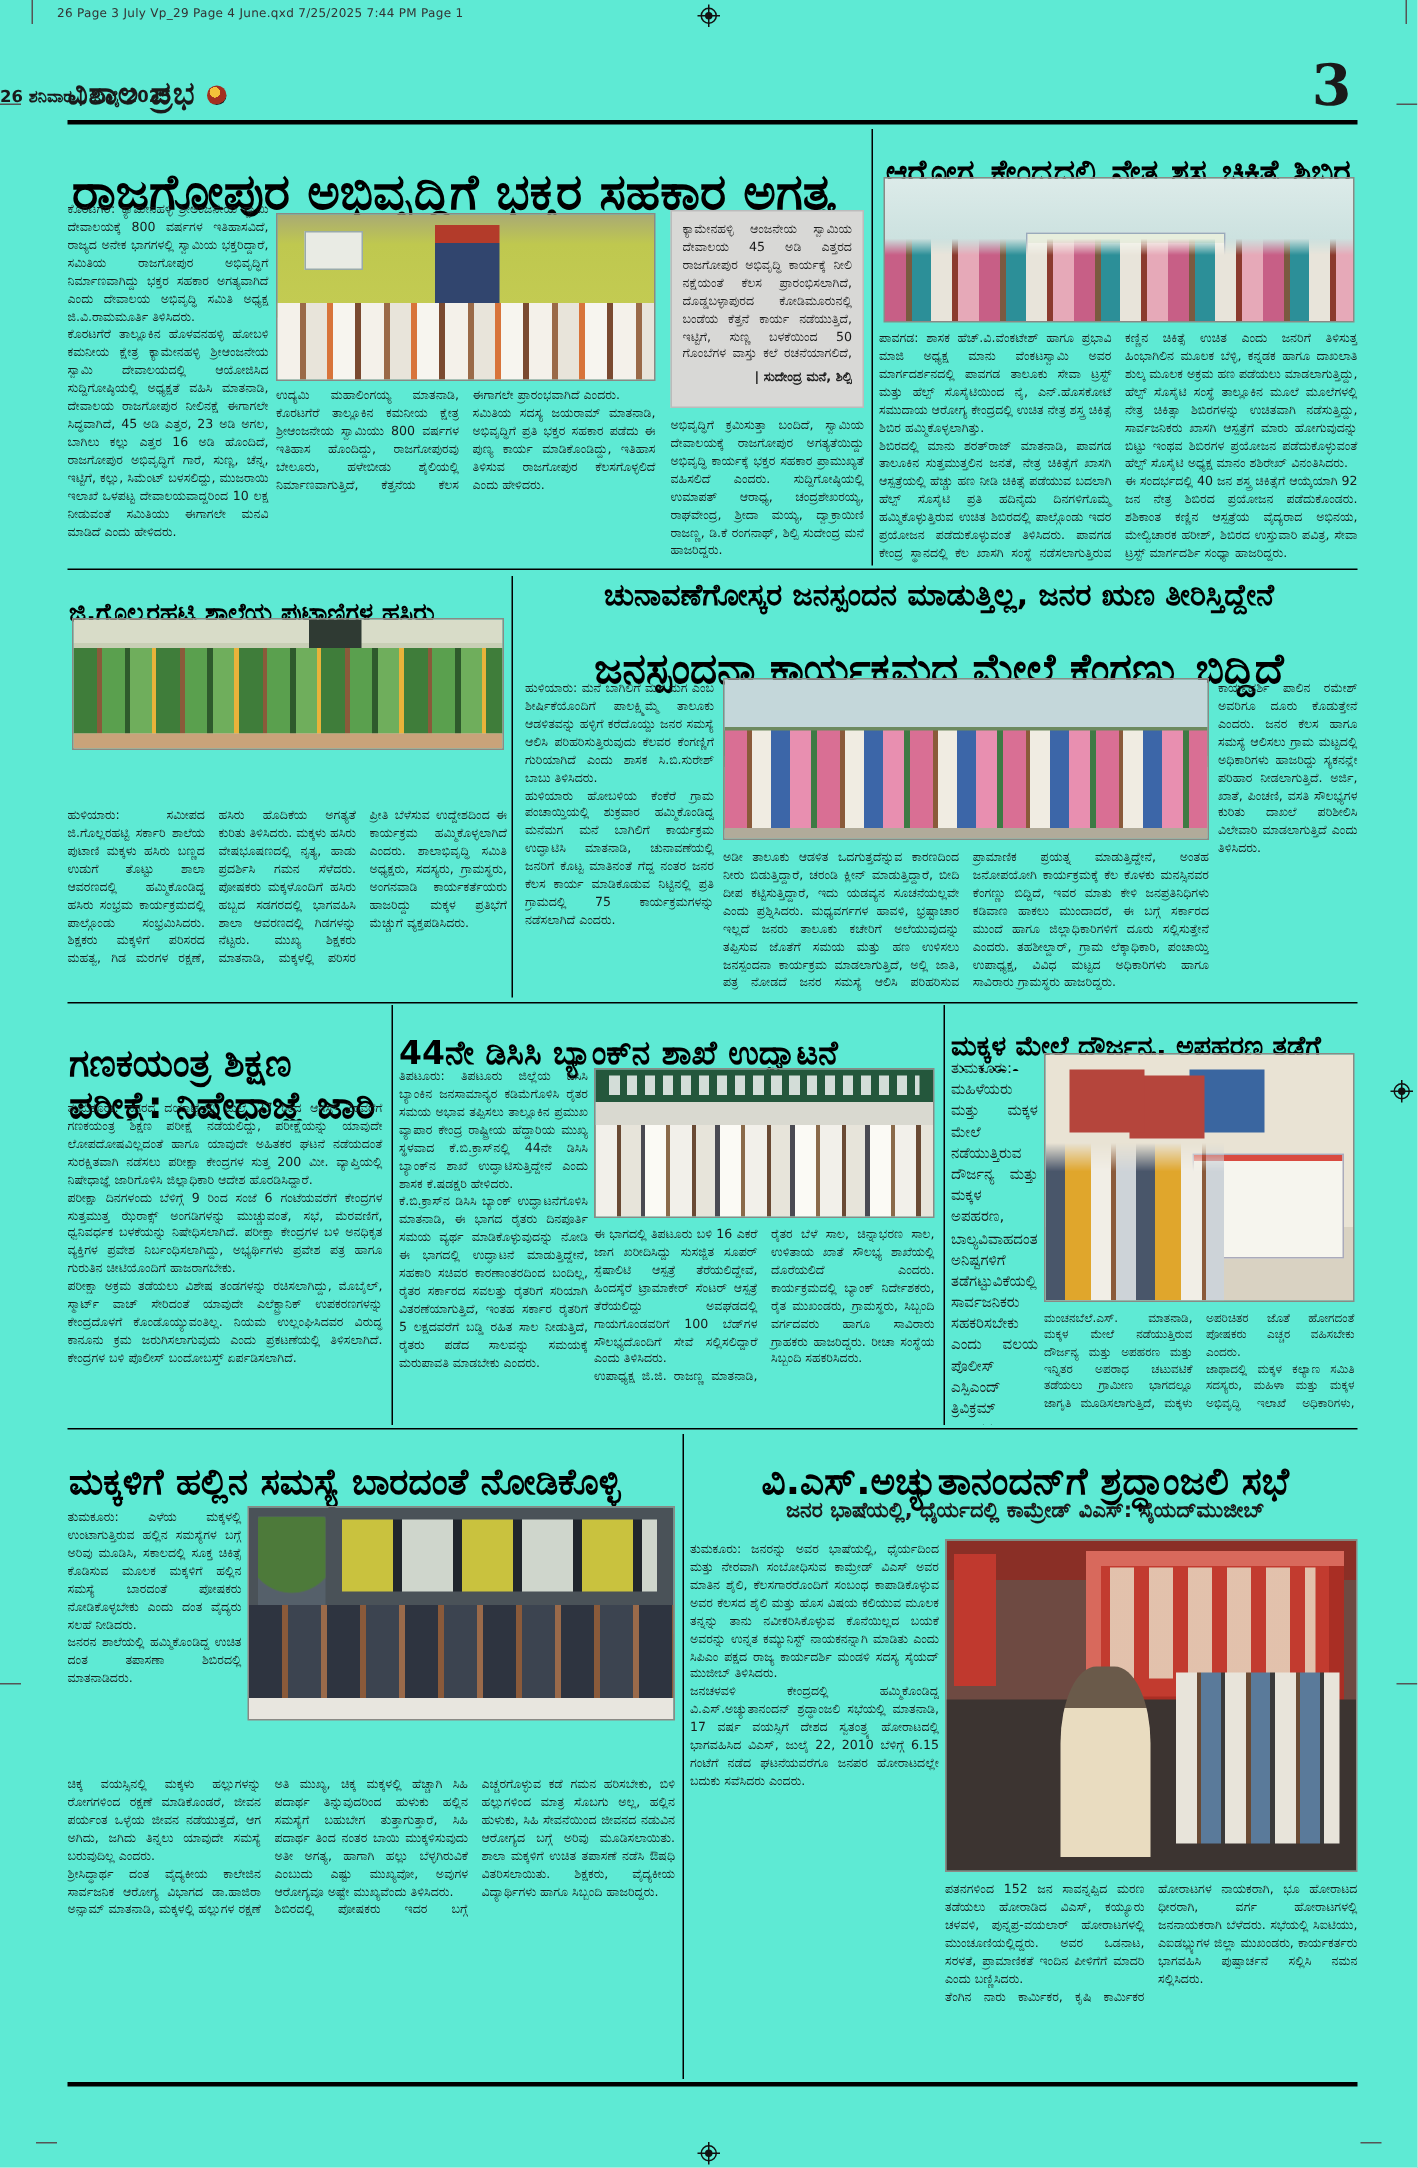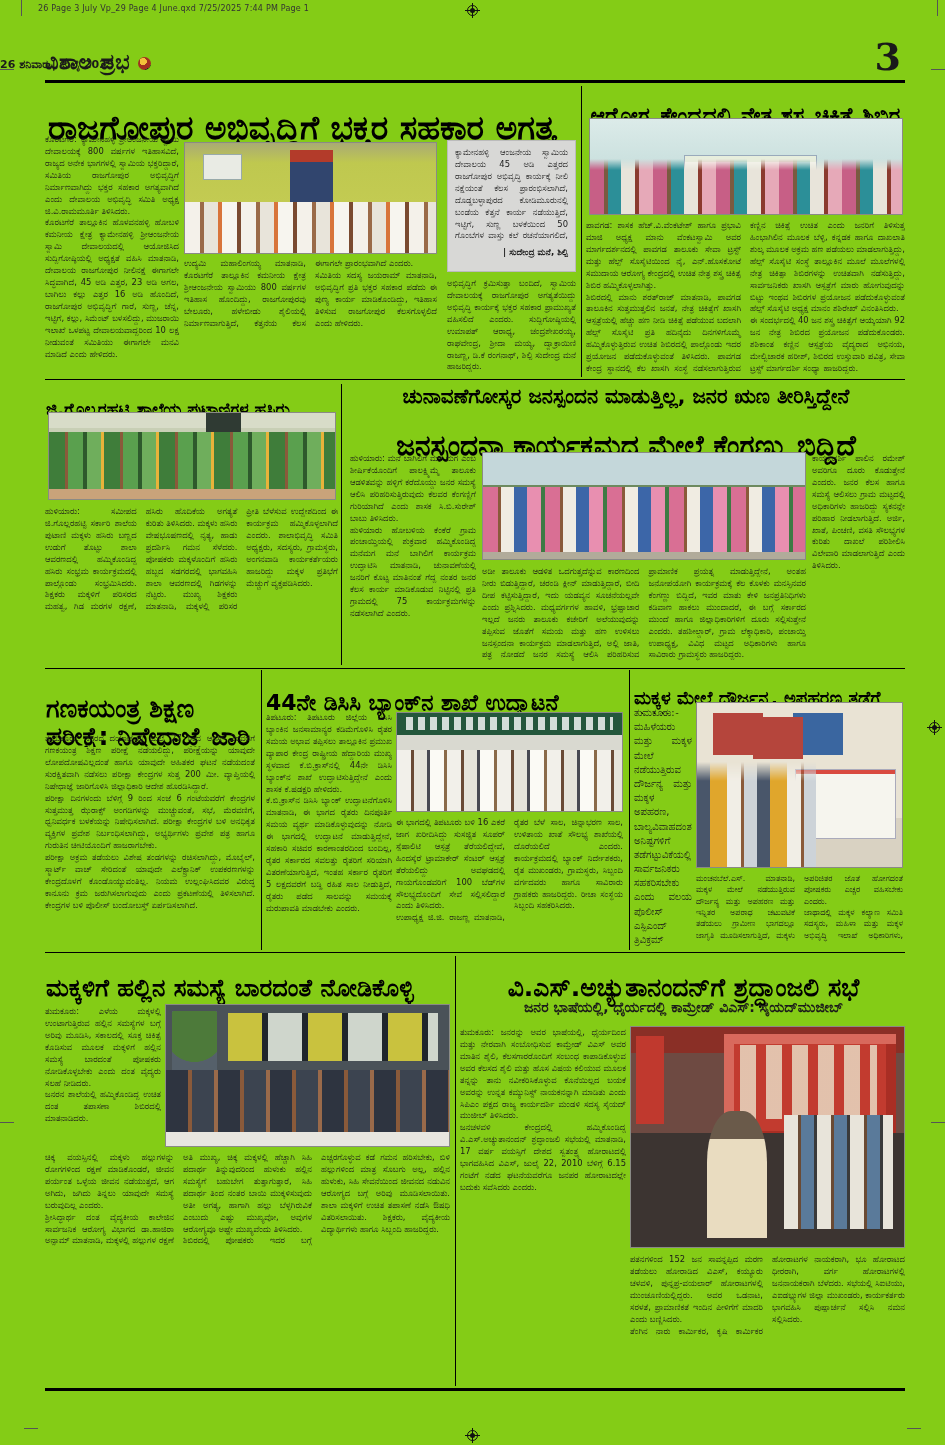--- a/index.html
+++ b/index.html
@@ -1,16 +1,16 @@
 <!DOCTYPE html>
 <html><head>
 <meta charset="utf-8">
 <style>
   html,body{margin:0;padding:0;background:#e8e8e6;}
-  .sheet{position:relative;width:945px;height:1445px;margin:0 auto;background:#84cc16;
+  .sheet{position:relative;width:945px;height:1445px;margin:0 auto;background:#5eead4;
          font-family:"DejaVu Sans",sans-serif;color:#1a1a1a;overflow:hidden;}
   .abs{position:absolute;}
   
   .slug{left:38px;top:4px;font-size:8px;color:#333;letter-spacing:.2px;white-space:nowrap;}
   .tickv{width:1px;background:#555;}
   .dash{height:1px;background:#555;}
   .reg{width:15px;height:15px;}
   .reg .c{position:absolute;left:2px;top:2px;width:9px;height:9px;border:1px solid #111;border-radius:50%;}
   .reg .h{position:absolute;left:0;top:7px;width:15px;height:1px;background:#111;}
   .reg .v{position:absolute;left:7px;top:0;width:1px;height:15px;background:#111;}
@@ -20,21 +20,21 @@
   .mast-logo{display:inline-block;width:13px;height:13px;border-radius:50%;vertical-align:-1px;
              background:radial-gradient(circle at 40% 35%,#f3c23a 0 30%,#a33020 31% 70%,#222 71%);}
   .mast-date{left:0;right:0;top:58px;text-align:left;font-size:11px;font-weight:bold;}
   .mast-page{right:44px;top:34px;font-size:38px;font-weight:bold;font-family:"DejaVu Serif",serif;}
   .rule{background:#000;}
   
   .hl{font-weight:bold;color:#000;line-height:1.12;overflow:hidden;}
   .ctr{text-align:center;}
   .bt{font-size:8.4px;line-height:1.42;text-align:justify;overflow:hidden;white-space:pre-line;}
   .cols2{column-count:2;column-gap:9px;}
-  .cols3{column-count:3;column-gap:9px;}
+  .cols3{column-count:3;column-gap:9px;margin-top:32px;}
   .vdiv{width:1px;background:#000;}
   .hdiv{height:1px;background:#000;}
   .graybox{background:#d8d8d6;border:1px solid #bbb;padding:6px 7px;box-sizing:border-box;}
   .boxattr{font-weight:bold;text-align:right;font-size:8.6px;margin-top:4px;}
   .subhl{font-weight:bold;}
   
   .photo{border:1px solid #8a8a85;box-sizing:border-box;overflow:hidden;}
   .photo>span{position:absolute;display:block;}
   #ph-temple{background:linear-gradient(180deg,#a9aa74 0,#bfc84f 18%,#c3cb52 55%,#b4bd4e 62%,#d9d5c8 63%,#cfcabd 100%);}
   #ph-temple .t-door{left:42%;top:6%;width:17%;height:60%;background:linear-gradient(180deg,#b33b2a 0 18%,#31456e 18% 100%);}

